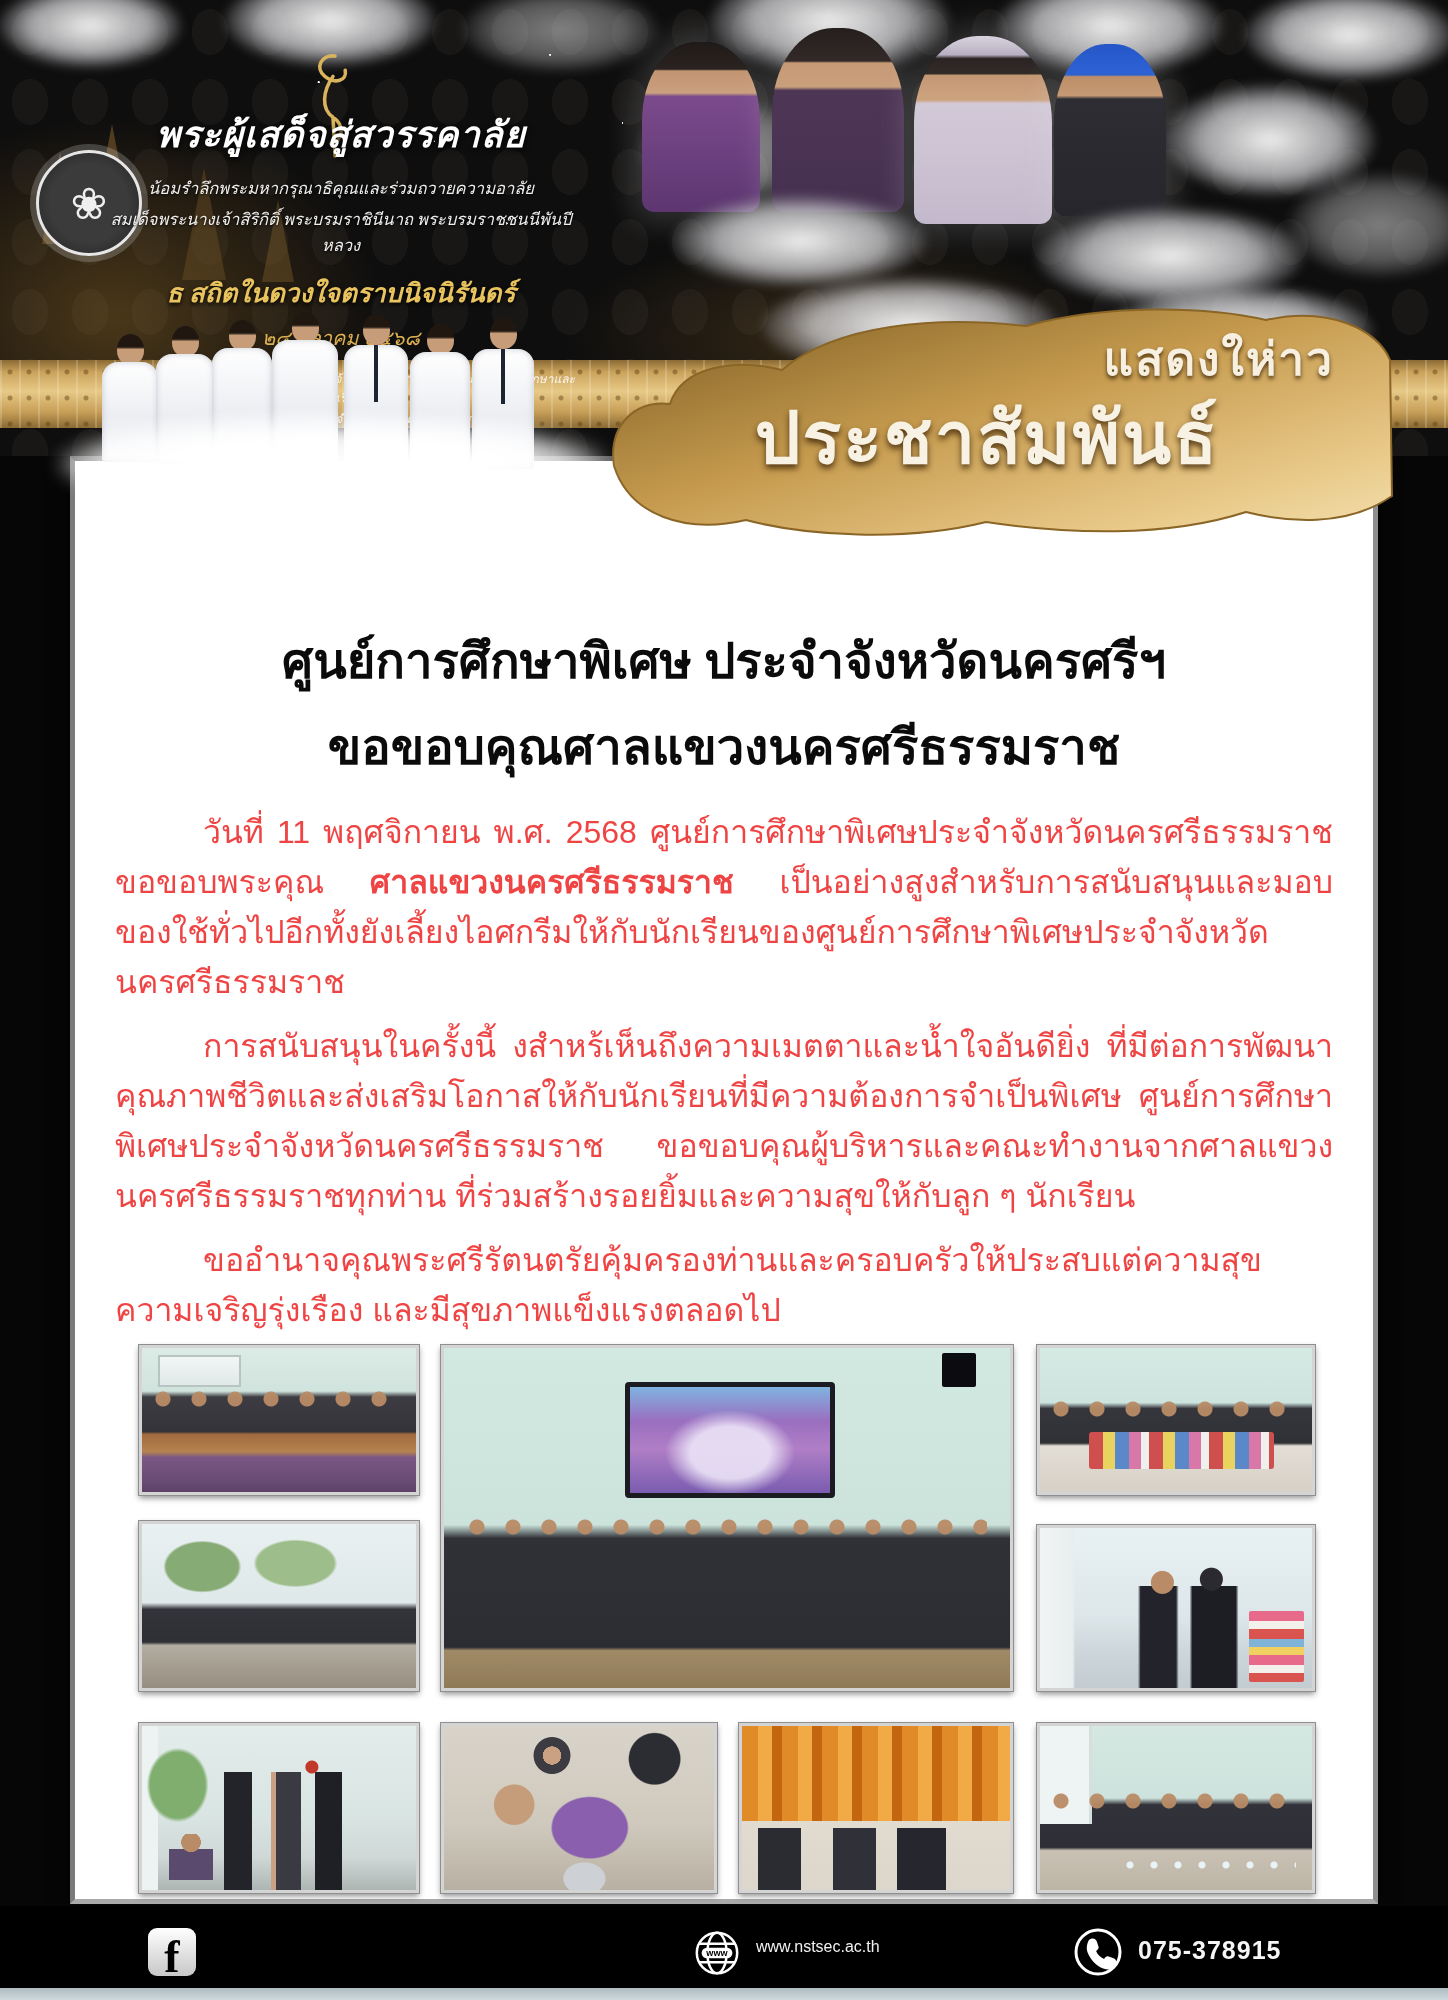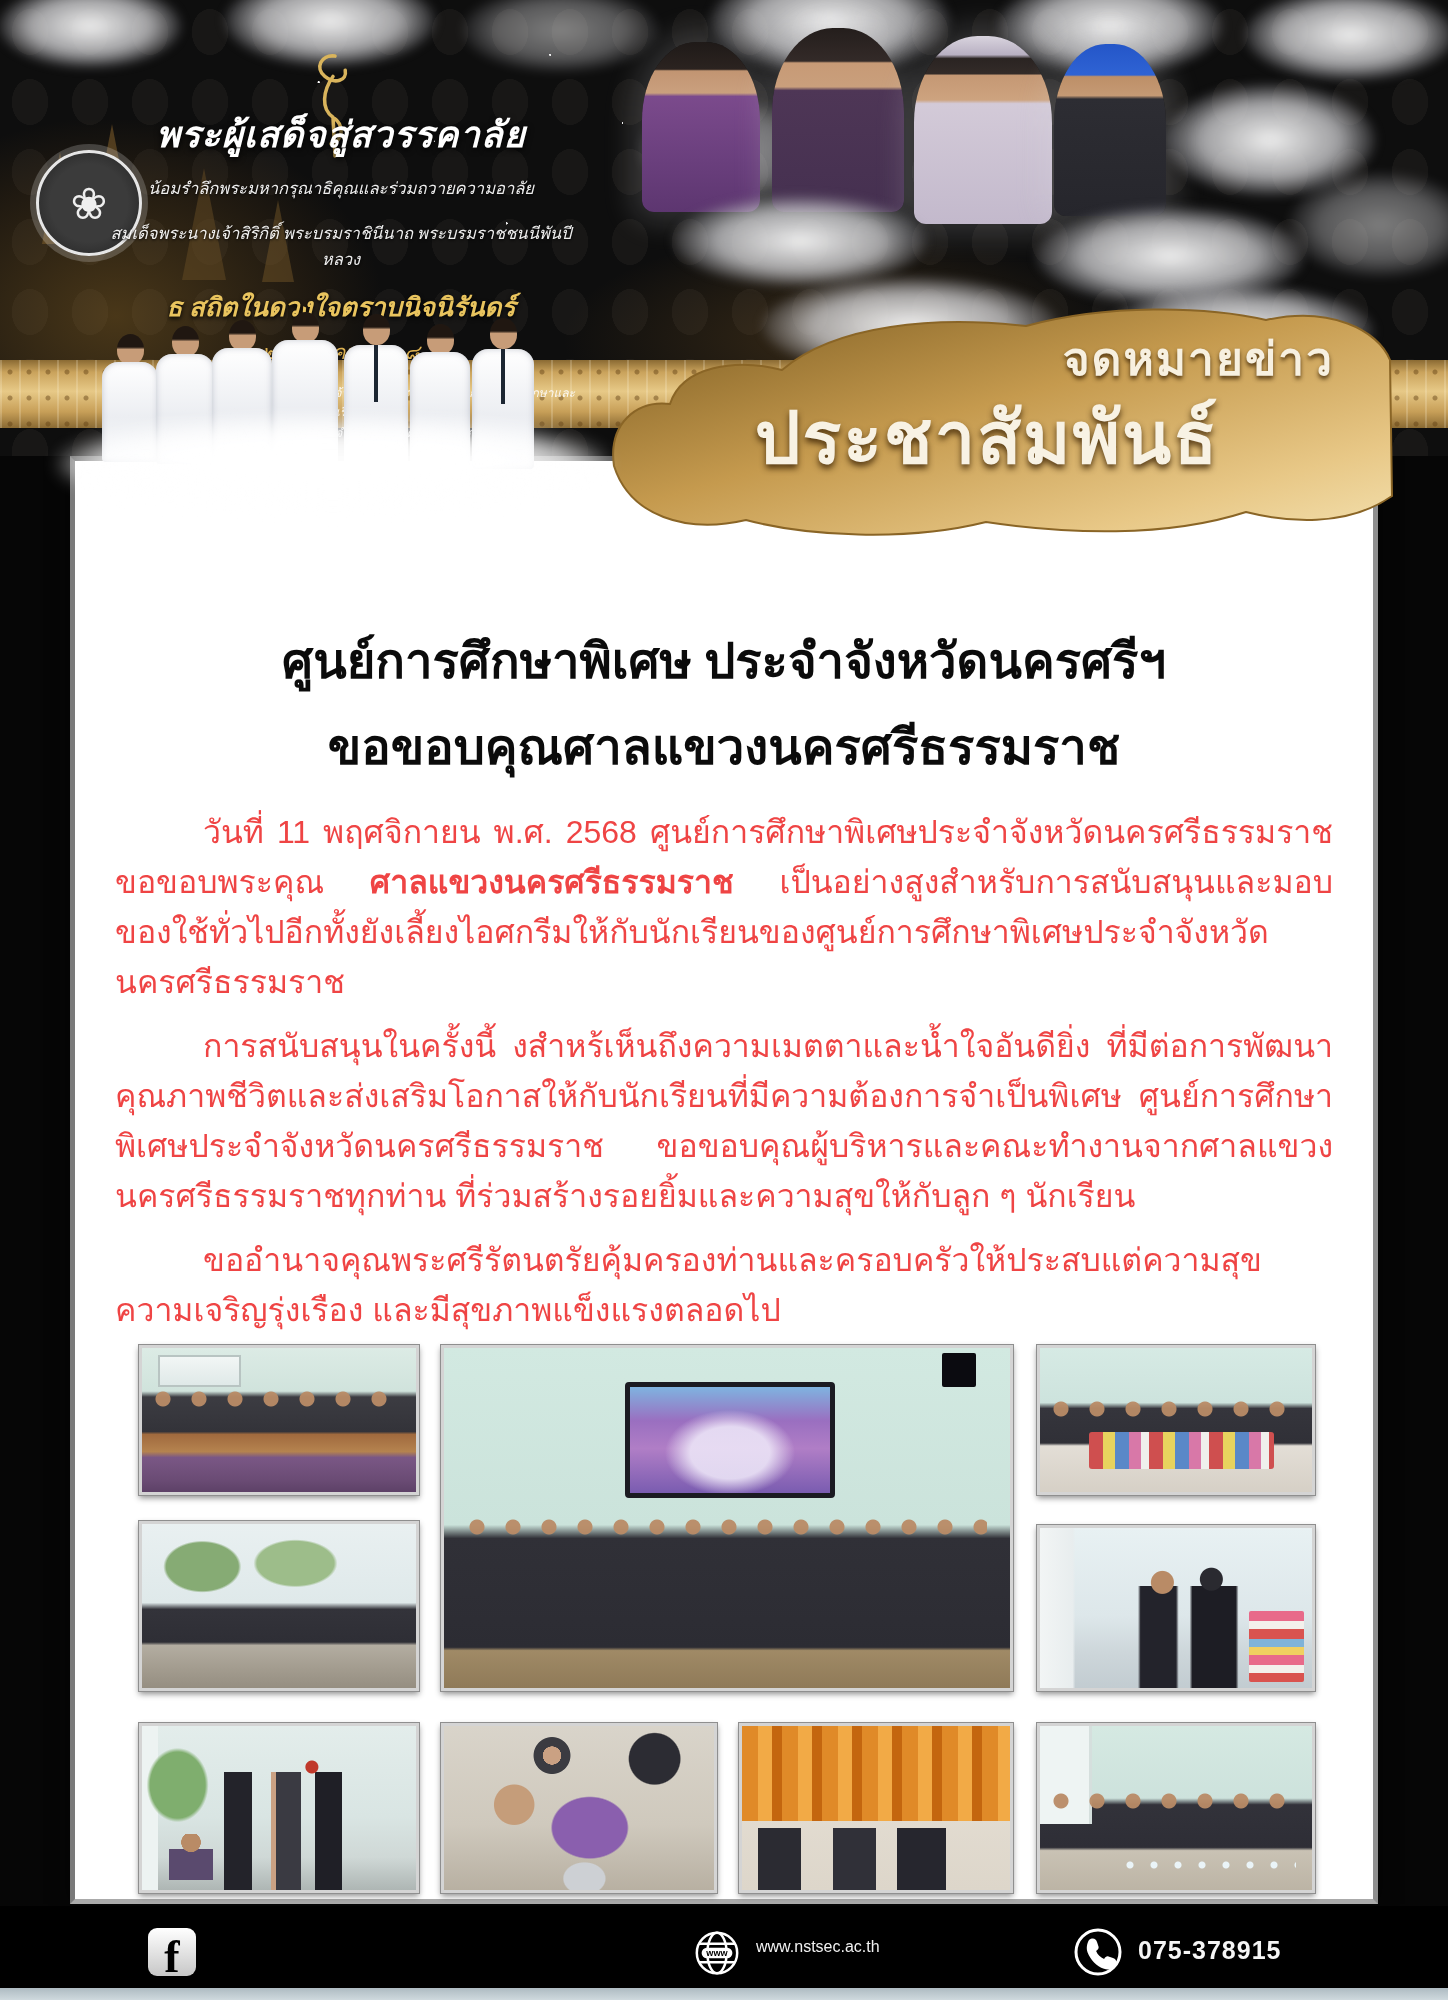--- a/index.html
+++ b/index.html
@@ -50,21 +50,21 @@
             border:3px solid #e6e6e6; background:radial-gradient(circle,#3b3b3b 0 55%, #1f1f1f 100%);
             box-shadow:0 0 0 6px rgba(230,230,230,.22); display:flex; align-items:center; justify-content:center;
             color:#efefef; font-size:44px; }
   .cypher { position:absolute; left:302px; top:50px; width:62px; height:112px; }
 
   .mem { position:absolute; left:106px; top:106px; width:470px; text-align:center; color:#fff; z-index:4; }
   .mem-title { font-family:"Liberation Serif", serif; font-style:italic; font-weight:700; font-size:36px;
                letter-spacing:1px; text-shadow:0 2px 6px #000; }
   .mem-sub { font-family:"Liberation Serif", serif; font-style:italic; font-size:16.5px; margin-top:12px;
              opacity:.93; text-shadow:0 1px 3px #000; }
-  .mem-sub2 { margin-top:19px;font-style:italic; }
+  .mem-sub2 { margin-top:5px;font-style:italic; }
   .mem-gold { font-family:"Liberation Serif", serif; font-style:italic; font-weight:700; font-size:26px;
               color:#e9c45e; margin-top:14px; text-shadow:0 2px 4px #000; }
   .mem-date { font-family:"Liberation Serif", serif; font-style:italic; font-size:20px; color:#dcb050; margin-top:9px; }
   .mem-ded { font-family:"Liberation Serif", serif; font-style:italic; font-size:12px; opacity:.88; margin-top:15px; }
   .mem-ded2 { margin-top:2px; }
 
   .gold-strip { position:absolute; left:0; top:360px; width:1448px; height:68px; z-index:2;
     background-image:
       radial-gradient(circle 3px at 10px 12px, rgba(95,62,18,.45) 0 2px, transparent 3px),
       repeating-linear-gradient(90deg, rgba(255,248,228,.20) 0 2px, transparent 2px 19px),
@@ -262,21 +262,21 @@
       <defs>
         <linearGradient id="gg" x1="0" y1="0" x2="1" y2="1">
           <stop offset="0" stop-color="#7a5a20"></stop>
           <stop offset="0.45" stop-color="#c59a4e"></stop>
           <stop offset="0.8" stop-color="#e8c887"></stop>
           <stop offset="1" stop-color="#f3e0ae"></stop>
         </linearGradient>
       </defs>
       <path d="M8,170 C2,128 30,104 64,108 C76,70 130,62 176,74 C230,28 330,20 420,30 C500,8 600,10 660,24 C724,10 772,34 784,64 L786,200 C740,232 680,226 640,216 C560,242 460,238 380,226 C300,246 200,240 140,224 C80,238 24,220 8,170 Z" fill="url(#gg)" stroke="#8a6526" stroke-width="2"></path>
     </svg>
-    <div class="badge-line1">จดหมายข่าว</div>
+    <div class="badge-line1">แสดงให่าว</div>
     <div class="badge-line2">ประชาสัมพันธ์</div>
   </div>
 
   <div class="officials">
     <div class="uni-person" style="left:20px;top:36px;width:56px;height:128px;">
         <span class="p-head"></span>
         <span class="p-body"></span>
       </div>
     <div class="uni-person" style="left:74px;top:28px;width:58px;height:138px;">
         <span class="p-head"></span>

